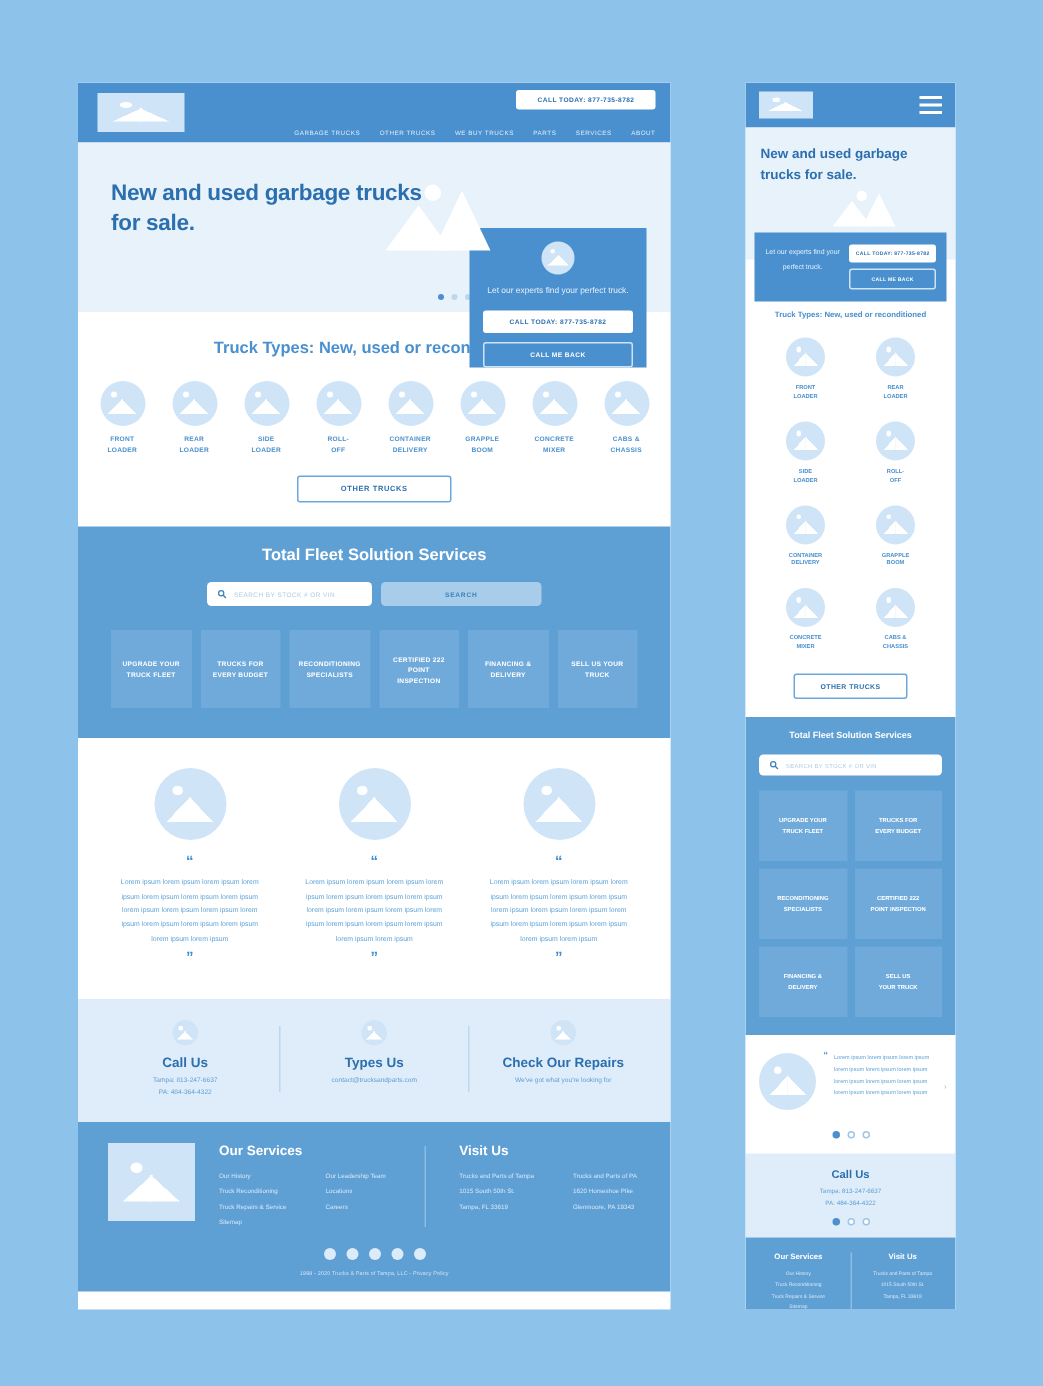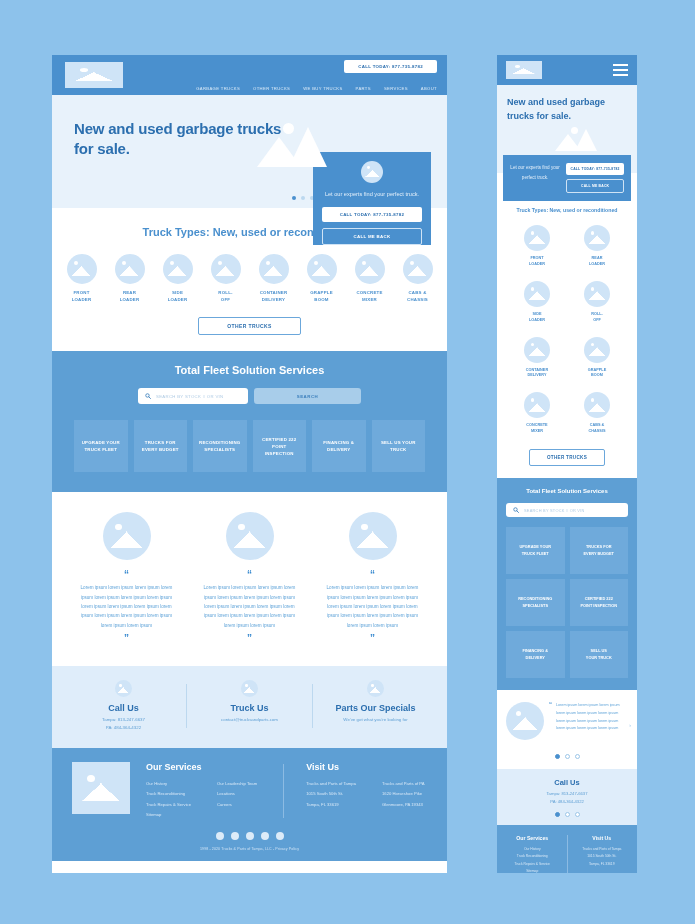--- a/index.html
+++ b/index.html
@@ -379,27 +379,27 @@
       <div class="ci">
         <div class="av imgph circ-img"></div>
         <h3>Call Us</h3>
         <div class="l">
           <span>Tampa: 813-247-6637</span><br><span>PA: 484-364-4322</span>
         </div>
       </div>
       <div class="ci-div"></div>
       <div class="ci">
         <div class="av imgph circ-img"></div>
-        <h3>Truck Us</h3>
+        <h3>Types Us</h3>
         <div class="l">contact@trucksandparts.com</div>
       </div>
       <div class="ci-div"></div>
       <div class="ci">
         <div class="av imgph circ-img"></div>
-        <h3>Parts Our Specials</h3>
+        <h3>Check Our Repairs</h3>
         <div class="l">We've got what you're looking for</div>
       </div>
     </div>
 
     <div class="d-footer">
       <div class="d-foot-top">
         <div class="d-flogo imgph"></div>
         <div class="d-fcol">
           <h4>Our Services</h4>
           <div class="d-fcols">

